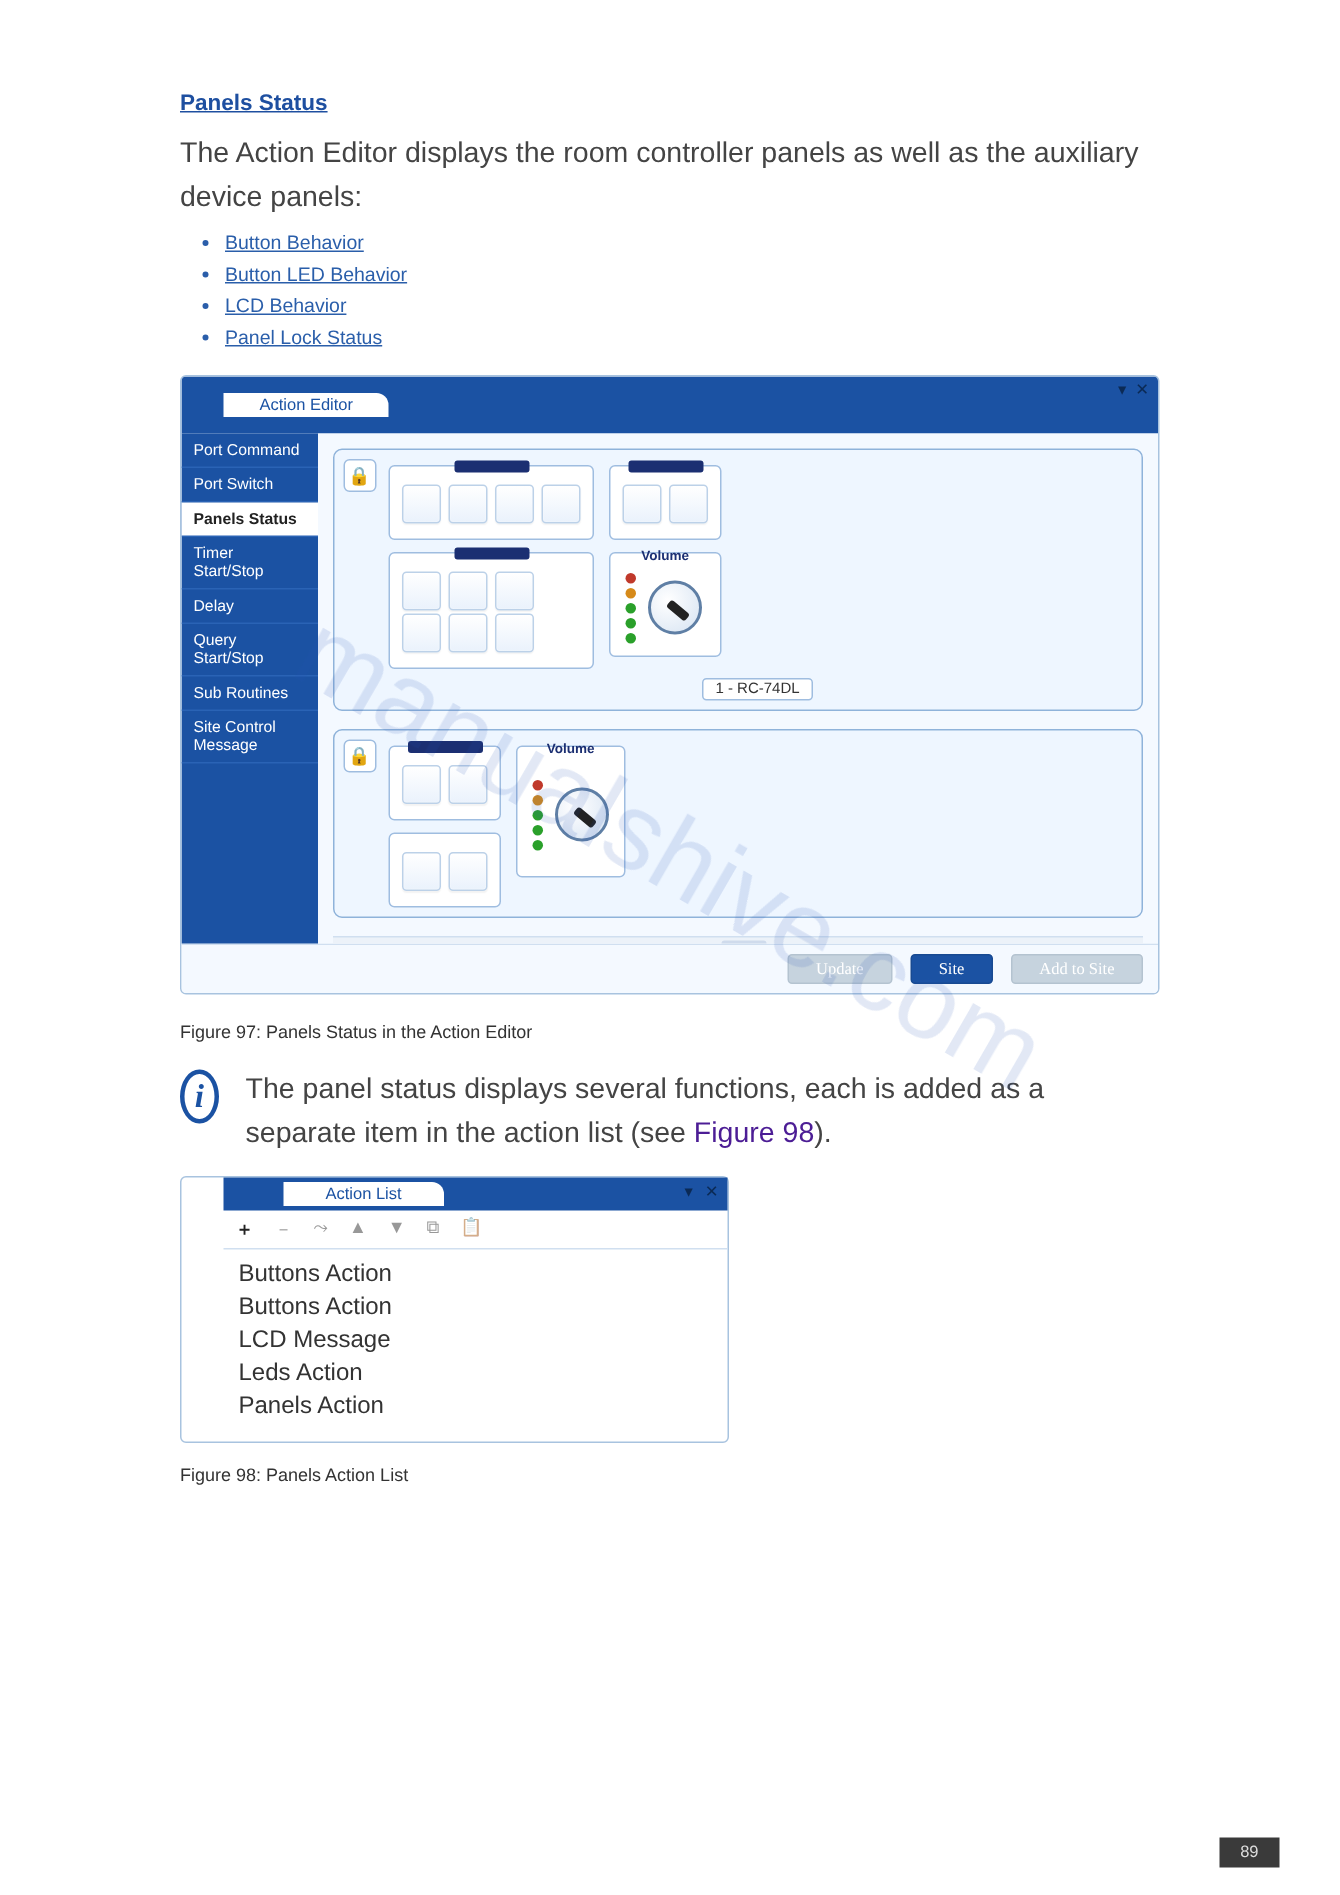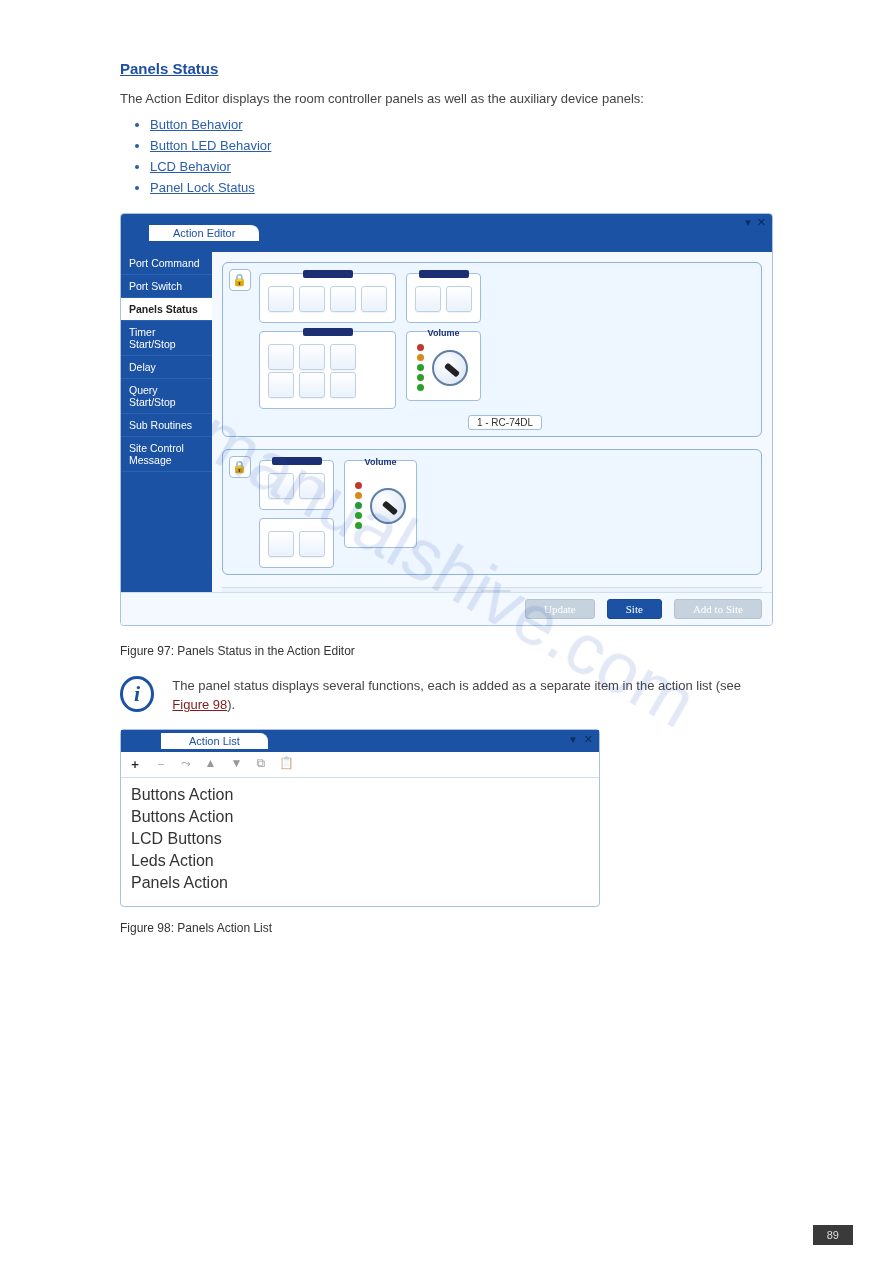--- a/index.html
+++ b/index.html
@@ -14,21 +14,21 @@
   .heading {
     color: #1e4fa0;
     text-decoration: underline;
     font-weight: bold;
     font-size: 15px;
     margin: 60px 0 12px;
   }
   .body-text {
     margin: 6px 0;
     line-height: 1.5;
-    font-size: 13px;
+    font-size: 19px;
     color: #444;
   }
   ul.links { list-style: disc; margin: 8px 0 8px 30px; }
   ul.links li { color: #2a5eaa; text-decoration: underline; margin: 6px 0; font-size: 13px; cursor: pointer; }
 
   
   .win {
     border: 1px solid #a8c3df;
     border-radius: 4px;
     background: #f7fbff;
@@ -182,26 +182,26 @@
   .bb.primary{background:#1b52a3; color:#fff; border-color:#184a92;}
 
   .figcap{font-size:12px; margin:4px 0 18px;}
 
   .info-row{display:flex; gap:18px; align-items:flex-start; margin:12px 0;}
   .info-icon-circle{
     width:36px;height:36px;border:3px solid #1b52a3;border-radius:50%;
     display:flex;align-items:center;justify-content:center;
     color:#1b52a3;font-size:22px;font-style:italic;font-family:serif;font-weight:bold;
   }
-  .link-inline{color:#7f1d1d; text-decoration:underline; cursor:pointer;text-align:center;}
+  .link-inline{color:#4c1d95; cursor:pointer;text-align:center;}
 
   
   .al-win{
     border:1px solid #a8c3df; border-radius:4px; background:#fff;
-    width:480px; margin:14px 0;
+    width:366px; margin:14px 0;padding-left:28px;
   }
   .al-titlebar{
     background:#1b52a3; height:22px; display:flex; align-items:center; position:relative;
   }
   .al-tab{
     background:#fff; color:#1b52a3; padding:2px 28px;
     border-top-right-radius:8px; margin-left:40px; font-size:11px;
   }
   .al-controls{position:absolute; right:6px; top:3px; display:flex; gap:8px; color:#0b2a55;}
   .al-controls span{cursor:pointer; font-size:11px;}
@@ -382,21 +382,21 @@
     <span>－</span>
     <span>⤳</span>
     <span>▲</span>
     <span>▼</span>
     <span>⧉</span>
     <span>📋</span>
   </div>
   <div class="al-body">
     <div class="al-item">Buttons Action</div>
     <div class="al-item">Buttons Action</div>
-    <div class="al-item">LCD Buttons</div>
+    <div class="al-item">LCD Message</div>
     <div class="al-item">Leds Action</div>
     <div class="al-item">Panels Action</div>
   </div>
 </div>
 
 <div class="figcap">Figure 98: Panels Action List</div>
 
 <div class="footer-pg">89</div>
 
 </body></html>

